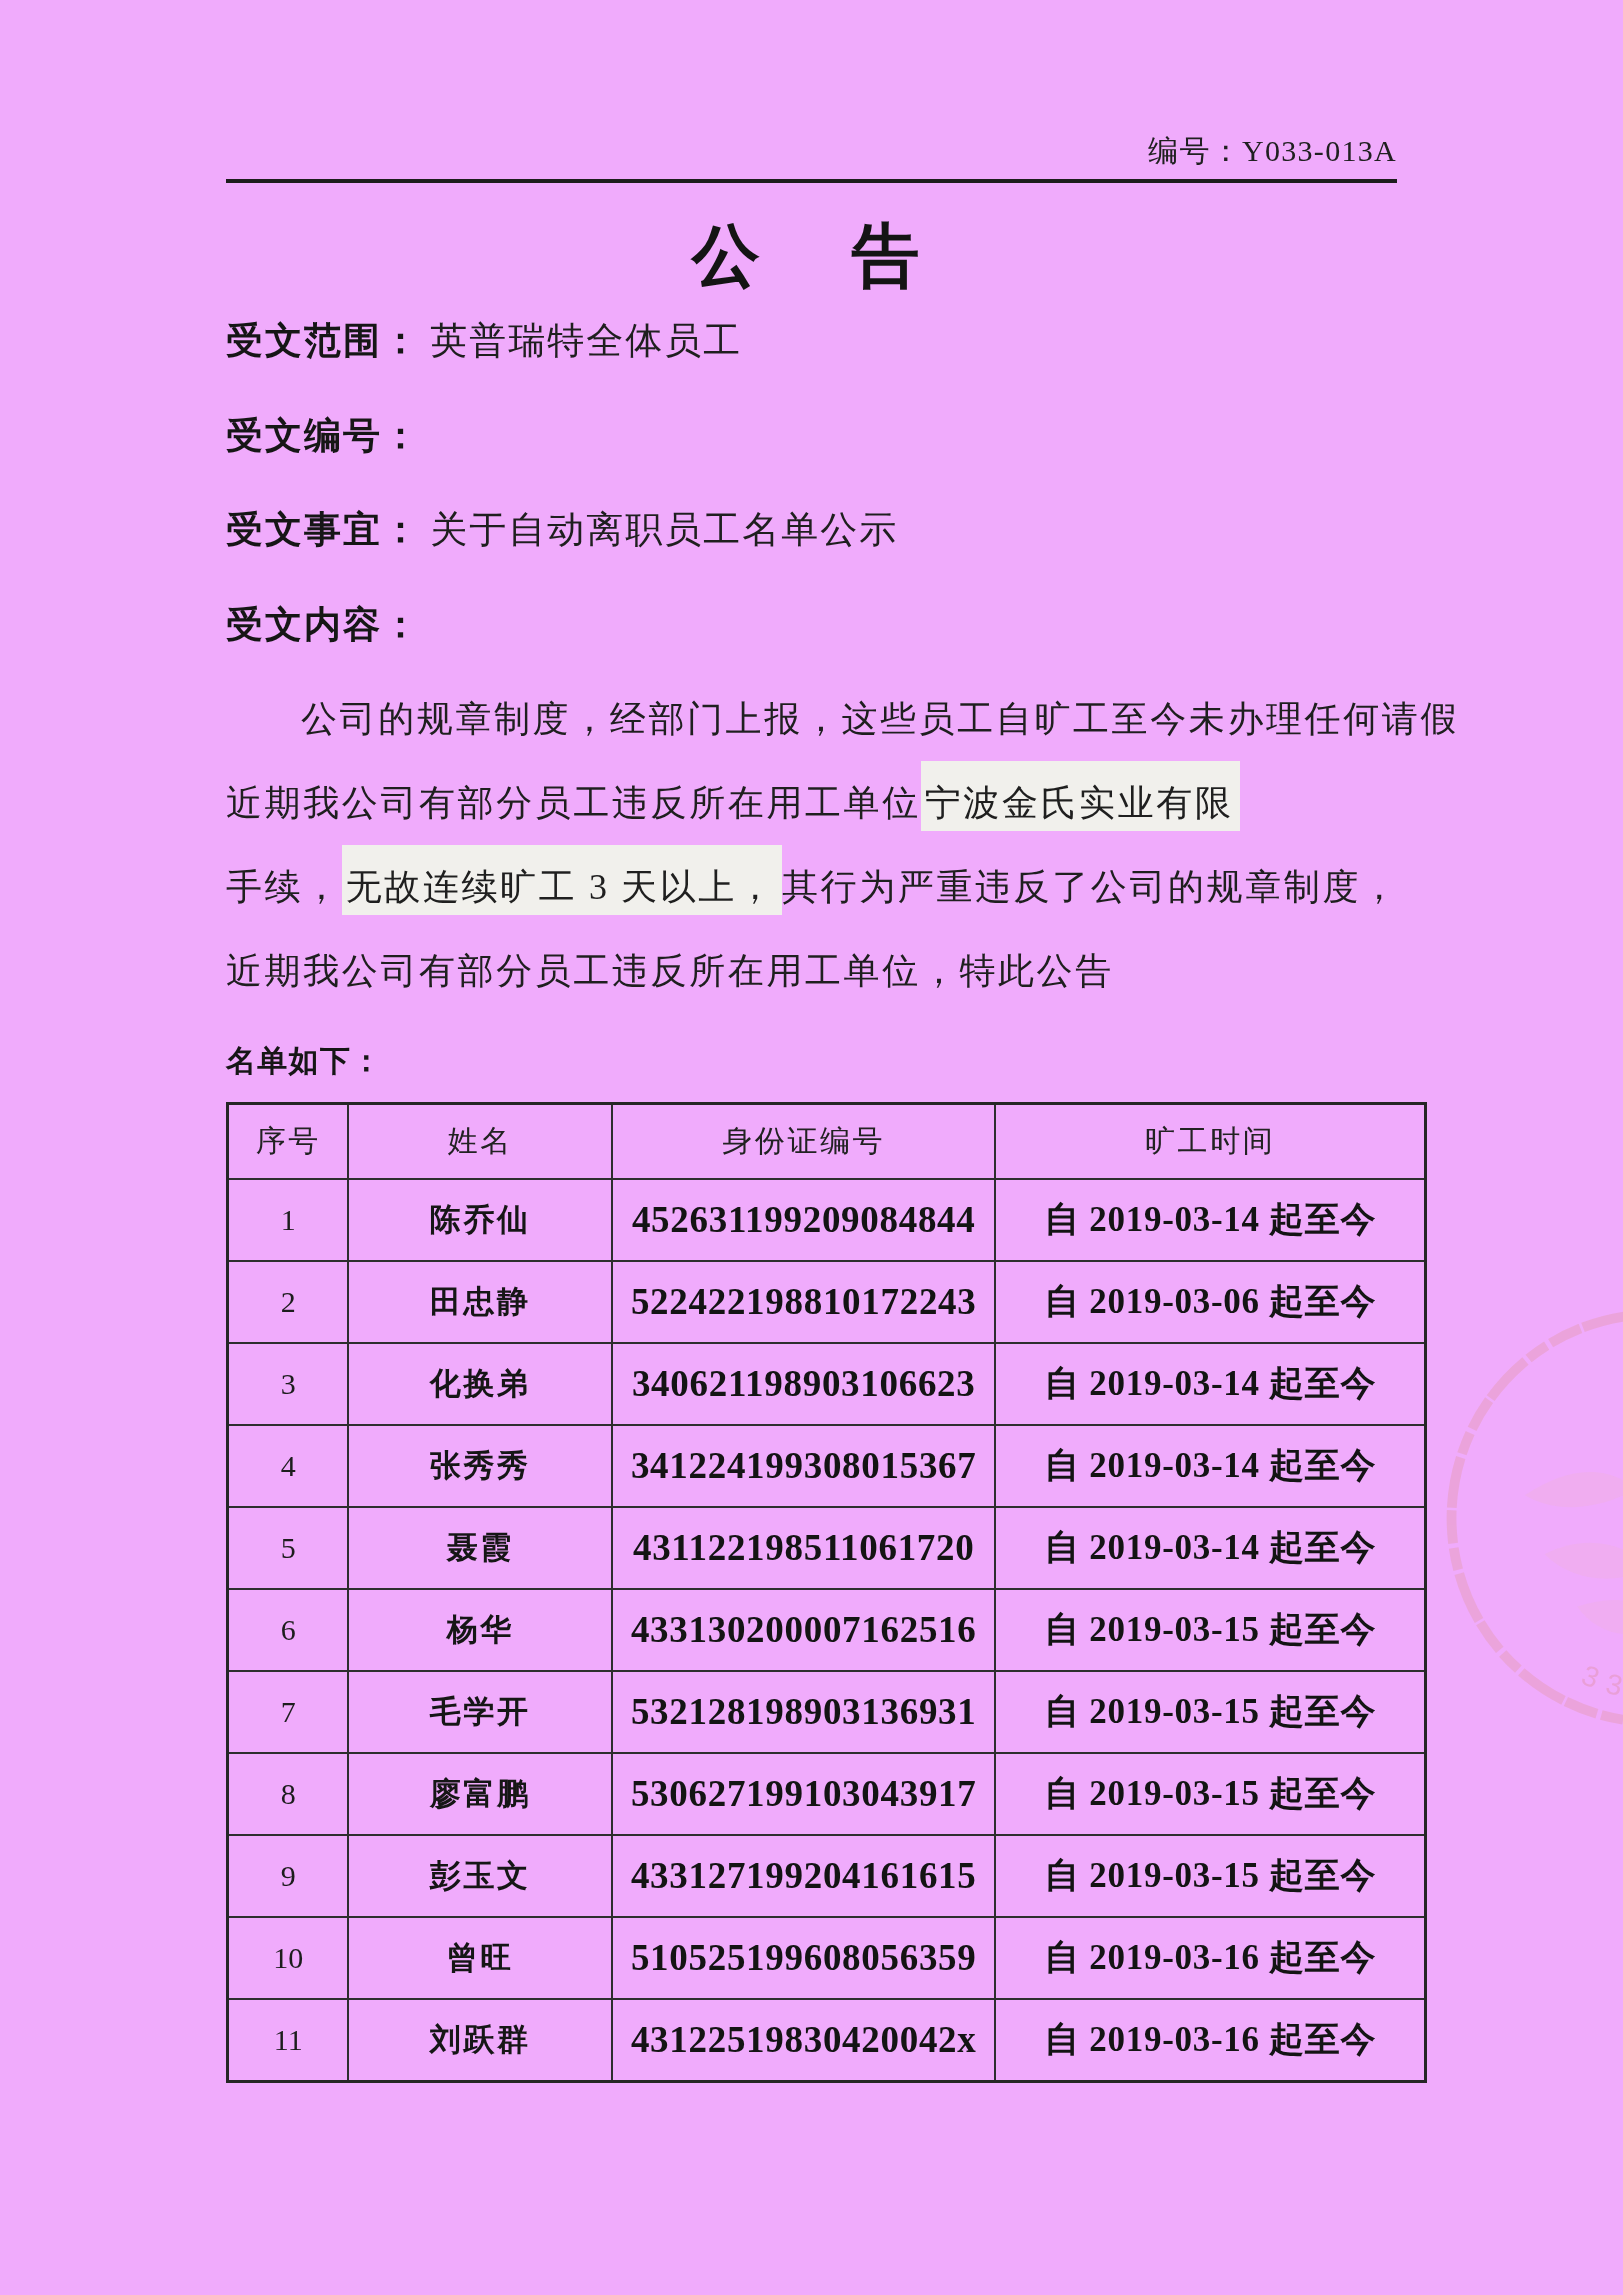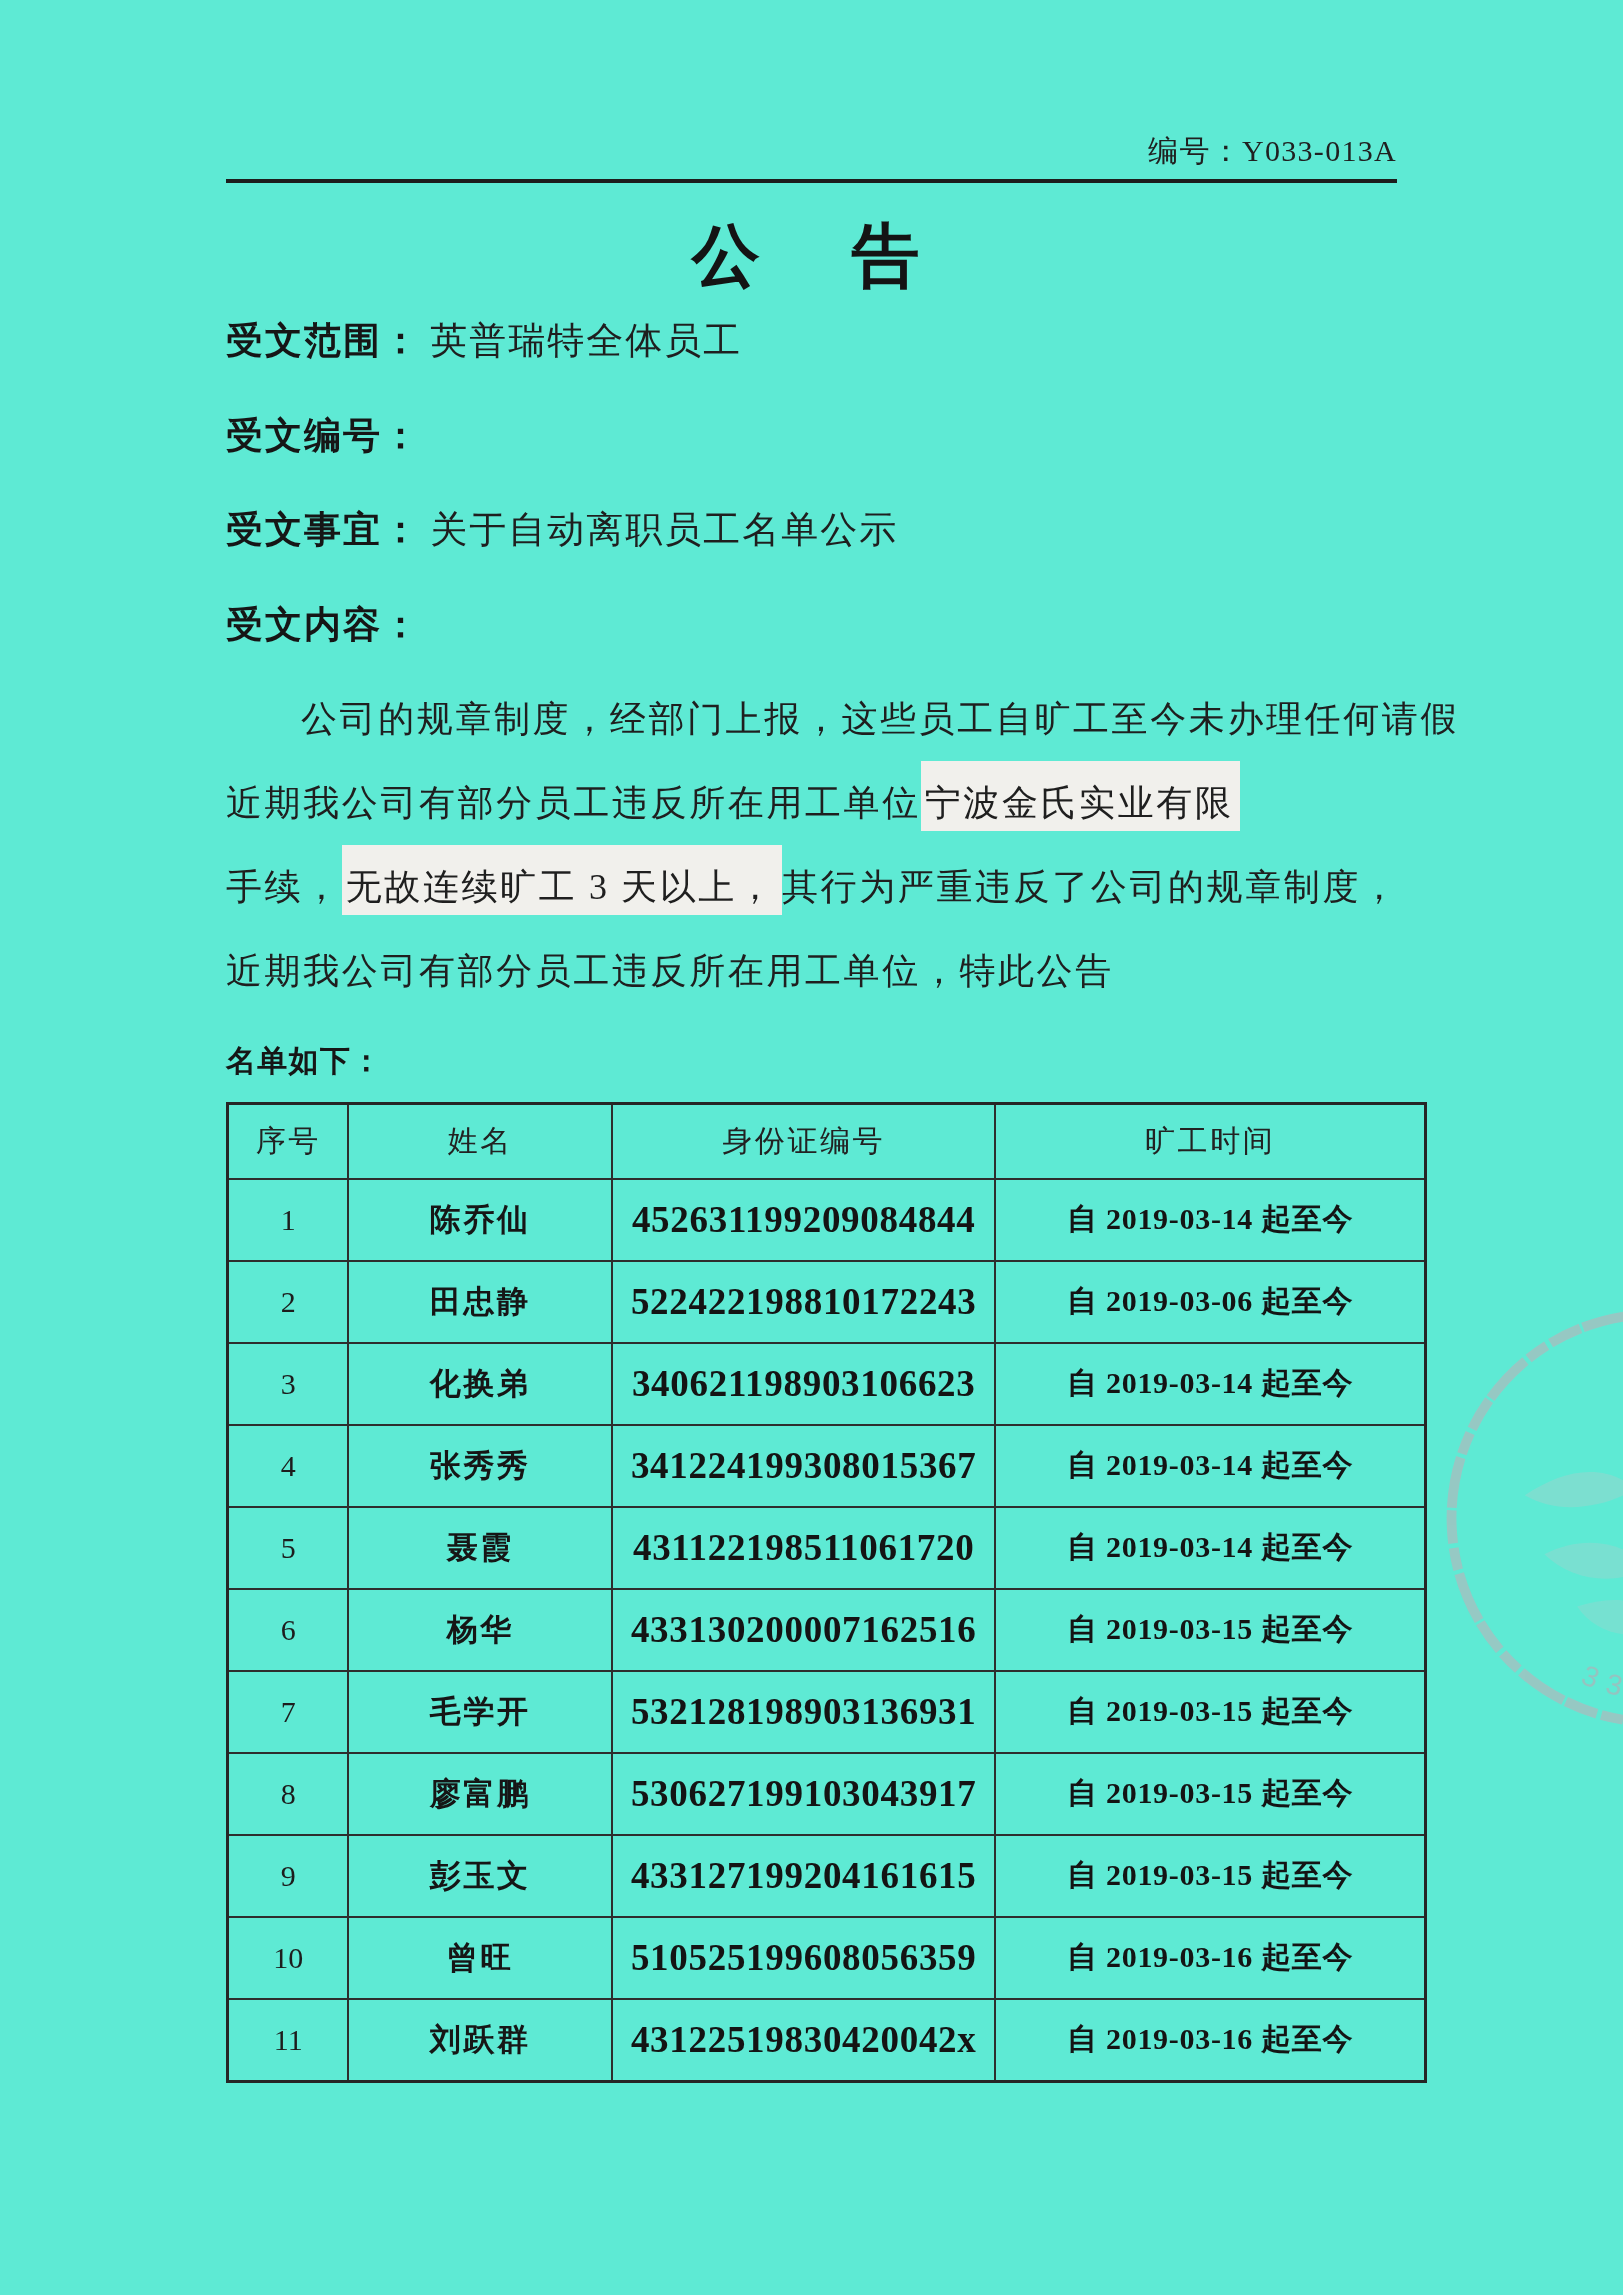--- a/index.html
+++ b/index.html
@@ -3,21 +3,21 @@
 <meta charset="utf-8">
 <style>
   html, body { margin: 0; padding: 0; }
   body { background: #e8e8e8; }
 
   .page {
     position: relative;
     width: 1623px;
     height: 2295px;
     margin: 0 auto;
-    background: #5eead4;
+    background: #f0abfc;
     overflow: hidden;
     color: #1c1c1c;
     font-family: "Liberation Serif", "DejaVu Serif", serif;
   }
 
   .content {
     padding: 134px 226px 0 226px;
   }
 
   
@@ -125,21 +125,21 @@
   }
   .roster td { height: 80px; }
   .col-no     { width: 10.1%; }
   .col-name   { width: 22.0%; }
   .col-id     { width: 32.0%; }
   .col-period { width: 35.9%; }
 
   .c-no     { font-size: 30px; font-weight: 400; color: #1d1d1d; }
   .c-name   { font-size: 31px; font-weight: 700; letter-spacing: 2.6px; color: #161616; font-family: Liberation Serif, serif; }
   .c-id     { font-size: 37px; font-weight: 700; letter-spacing: 0.7px; color: #141414; border-radius: 23px; }
-  .c-period { font-size: 30px; font-weight: 700; letter-spacing: 0.7px; color: #141414; }
+  .c-period { font-size: 35px; font-weight: 700; letter-spacing: 0.7px; color: #141414; }
 
   
   .seal {
     position: absolute;
     left: 1407px;
     top: 1299px;
     width: 445px;
     height: 458px;
     pointer-events: none;
   }

